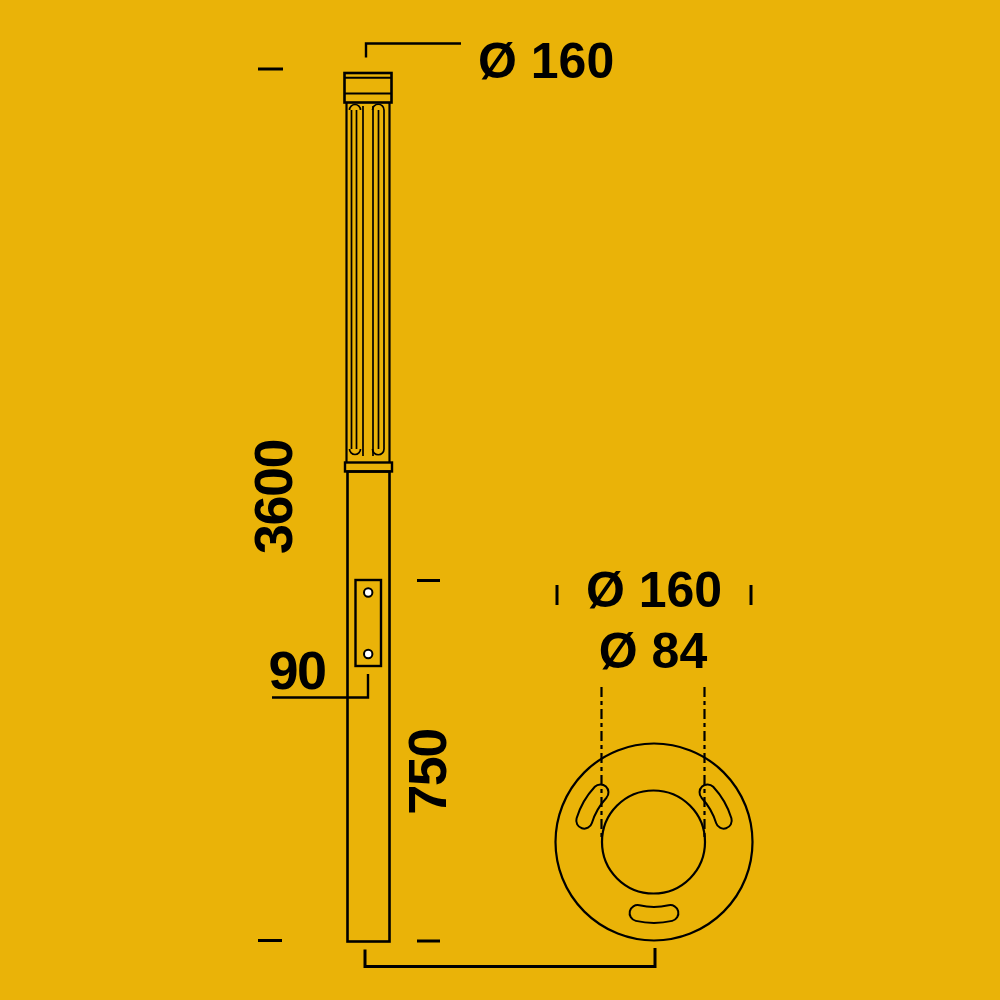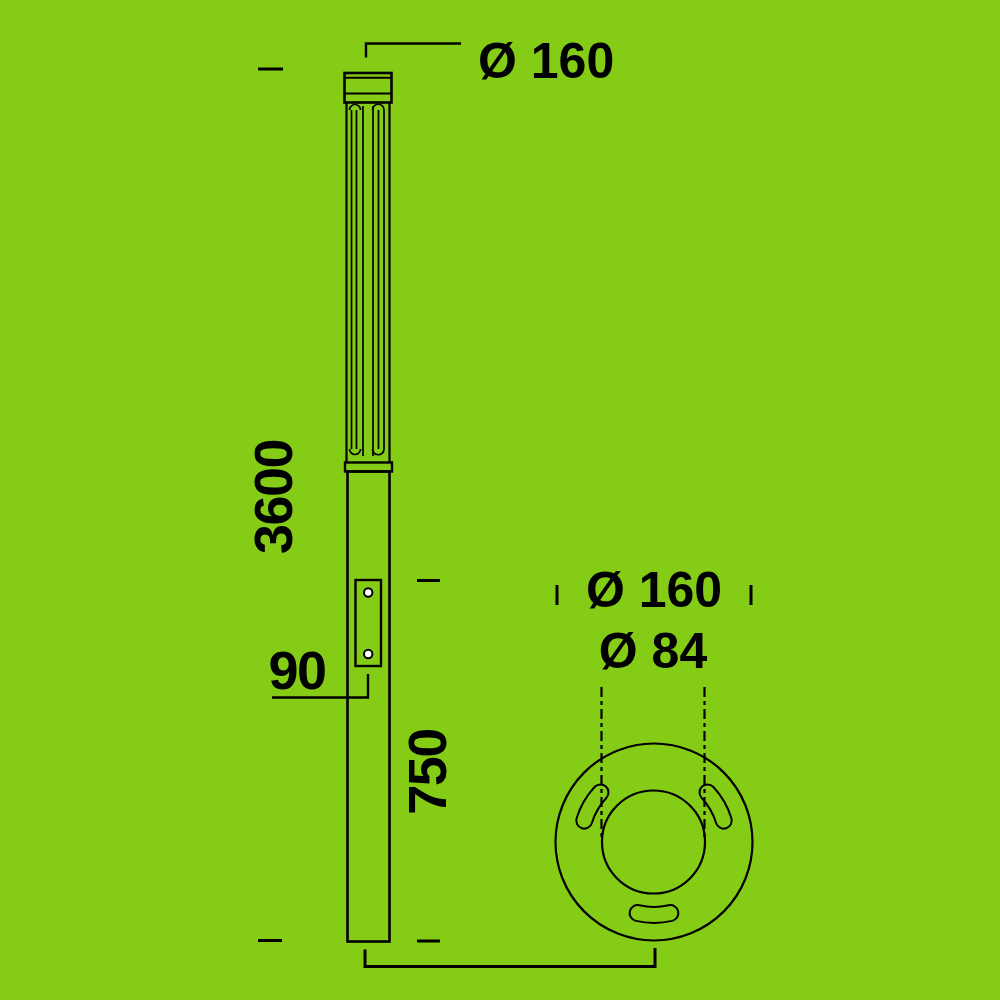--- a/index.html
+++ b/index.html
@@ -4,21 +4,21 @@
 <style>
   html, body {
     margin: 0;
     padding: 0;
     background: #ffffff;
   }
   .canvas {
     position: relative;
     width: 1000px;
     height: 1000px;
-    background: #84cc16;
+    background: #eab308;
     overflow: hidden;
   }
   svg { display: block; }
   .stroke {
     stroke: #000000;
     fill: none;
   }
   .fillwhite {
     fill: #ffffff;
     stroke: #000000;

